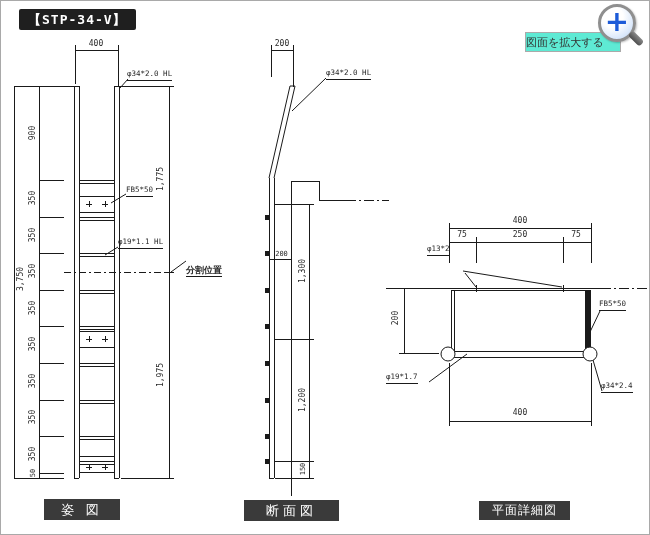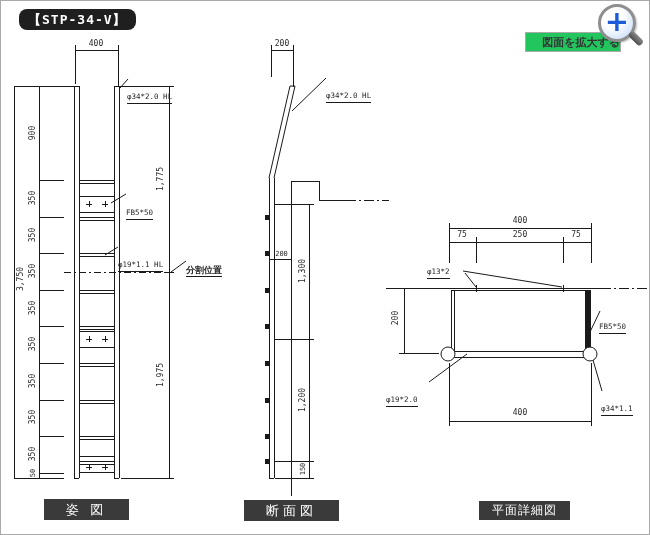--- a/index.html
+++ b/index.html
@@ -2,42 +2,42 @@
 <html><head>
 <meta charset="utf-8">
 <style>
   html,body { margin:0; padding:0; background:#fff; font-family:"Liberation Sans",sans-serif; }
   .page { position:relative; width:650px; height:535px; box-sizing:border-box;
           background:#fff; border:1px solid #a9a9a9; overflow:hidden; }
   svg.linework { position:absolute; left:0; top:0; }
 
   .title-badge { position:absolute; left:18px; top:8px; height:21px; line-height:21px;
                  background:#1f1f1f; color:#fff; font-weight:bold; font-size:13px;
-                 padding:0 9px; border-radius:8px; letter-spacing:1px;
+                 padding:0 9px; border-radius:2px; letter-spacing:1px;
                  font-family:"DejaVu Sans Mono",monospace; }
 
   .zoom-button { position:absolute; left:524px; top:31px; width:94px; height:18px;
-                 border:1px solid #aaa; background:#22c55e; font-size:11px; line-height:18px;
-                 text-align:right; color:#333; cursor:pointer;font-weight:bold; }
+                 border:1px solid #aaa; background:#5eead4; font-size:11px; line-height:18px;
+                 text-align:left; color:#333; cursor:pointer; }
   .magnifier { position:absolute; left:596px; top:2px; width:48px; height:48px; cursor:pointer; }
   .mag-glass { position:absolute; left:1px; top:1px; width:32px; height:32px; border-radius:50%;
                border:3px solid #8f8f8f;
                background:radial-gradient(circle at 35% 30%, #ffffff 35%, #dce9fb 70%, #b9cfee 100%);
                box-shadow:1px 1px 2px rgba(0,0,0,.25); }
   .mag-plus  { position:absolute; left:1px; top:0px; width:38px; height:38px; text-align:center;
                line-height:37px; font-size:29px; font-weight:bold; color:#1d5bd8;
                font-family:"DejaVu Sans",sans-serif; }
   .mag-handle{ position:absolute; left:31px; top:32px; width:16px; height:7px;
                background:linear-gradient(#8a8a8a,#4e4e4e); border-radius:3px; transform:rotate(45deg); }
 
   .dim { position:absolute; font-family:"DejaVu Sans Mono",monospace; font-size:8px;
          color:#2a2a2a; line-height:10px; white-space:nowrap; }
   .ctr { text-align:center; }
   .vdim { transform:rotate(-90deg); transform-origin:center; text-align:center; height:10px; }
-  .ann { font-size:7.5px; border-bottom:1px solid #1a1a1a; padding-bottom:1px;margin-top:23px; }
+  .ann { font-size:7.5px; border-bottom:1px solid #1a1a1a; padding-bottom:1px; }
   .split-lbl { font-family:"Liberation Sans",sans-serif; font-weight:bold; font-size:9px;
                border-bottom:1px solid #1a1a1a; padding-bottom:1px; }
   .sm { font-size:7px; }
 
   .caption { position:absolute; background:#3a3a3a; color:#fff; text-align:center;
              height:21px; line-height:21px; font-size:13px; letter-spacing:4px; }
   .caption.small { font-size:12px; letter-spacing:1px; height:19px; line-height:19px; }
 </style>
 </head>
 <body>
@@ -247,20 +247,20 @@
   <span class="dim vdim" style="left:284px;top:394px;width:36px">1,200</span>
   <span class="dim vdim sm" style="left:284px;top:463px;width:36px">150</span>
 
   <span class="dim ctr" style="left:504px;top:215px;width:30px">400</span>
   <span class="dim ctr" style="left:448px;top:229px;width:26px">75</span>
   <span class="dim ctr" style="left:504px;top:229px;width:30px">250</span>
   <span class="dim ctr" style="left:562px;top:229px;width:26px">75</span>
   <span class="dim ann" style="left:426px;top:243px">φ13*2</span>
   <span class="dim ann" style="left:598px;top:298px">FB5*50</span>
   <span class="dim vdim" style="left:377px;top:312px;width:36px">200</span>
-  <span class="dim ann" style="left:385px;top:371px">φ19*2.0</span>
-  <span class="dim ann" style="left:600px;top:380px">φ34*1.1</span>
+  <span class="dim ann" style="left:385px;top:371px">φ19*1.7</span>
+  <span class="dim ann" style="left:600px;top:380px">φ34*2.4</span>
   <span class="dim ctr" style="left:504px;top:407px;width:30px">400</span>
 
-  <div class="caption" style="left:43px;top:498px;width:85px">姿 図</div>
+  <div class="caption" style="left:43px;top:498px;width:76px">姿 図</div>
   <div class="caption" style="left:243px;top:499px;width:95px">断面図</div>
   <div class="caption small" style="left:478px;top:500px;width:91px">平面詳細図</div>
 </div>
 
 </body></html>

